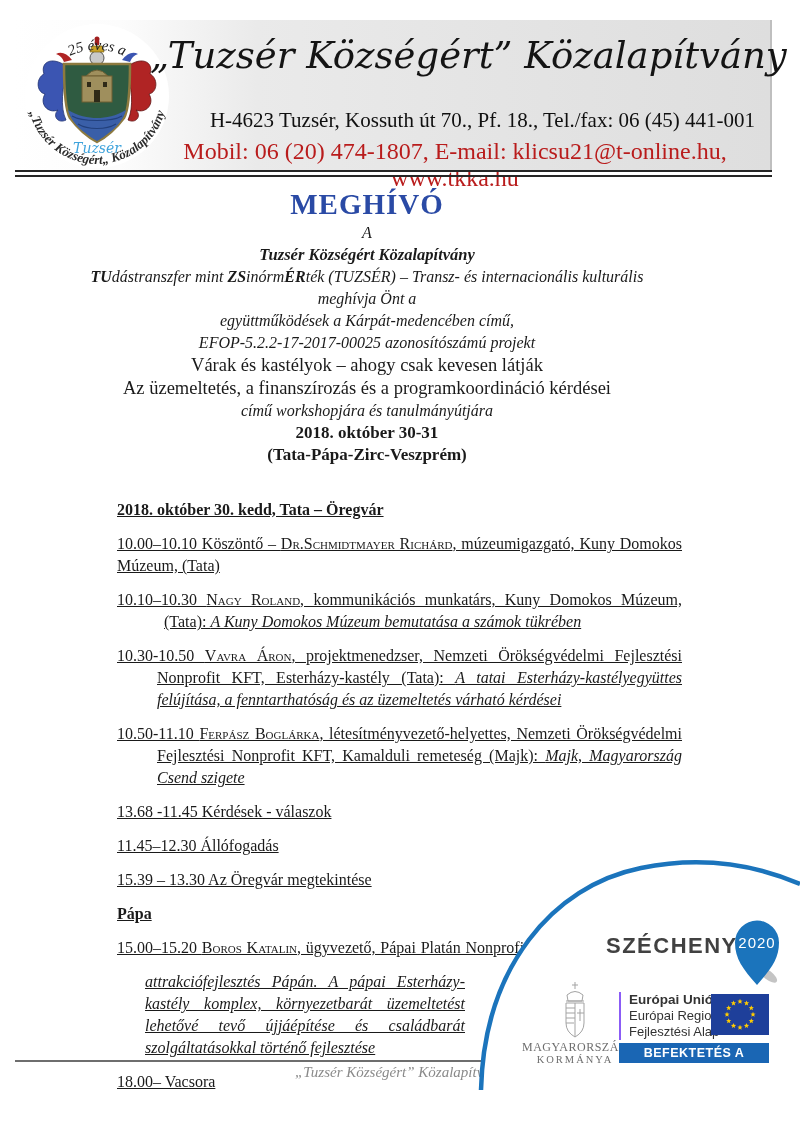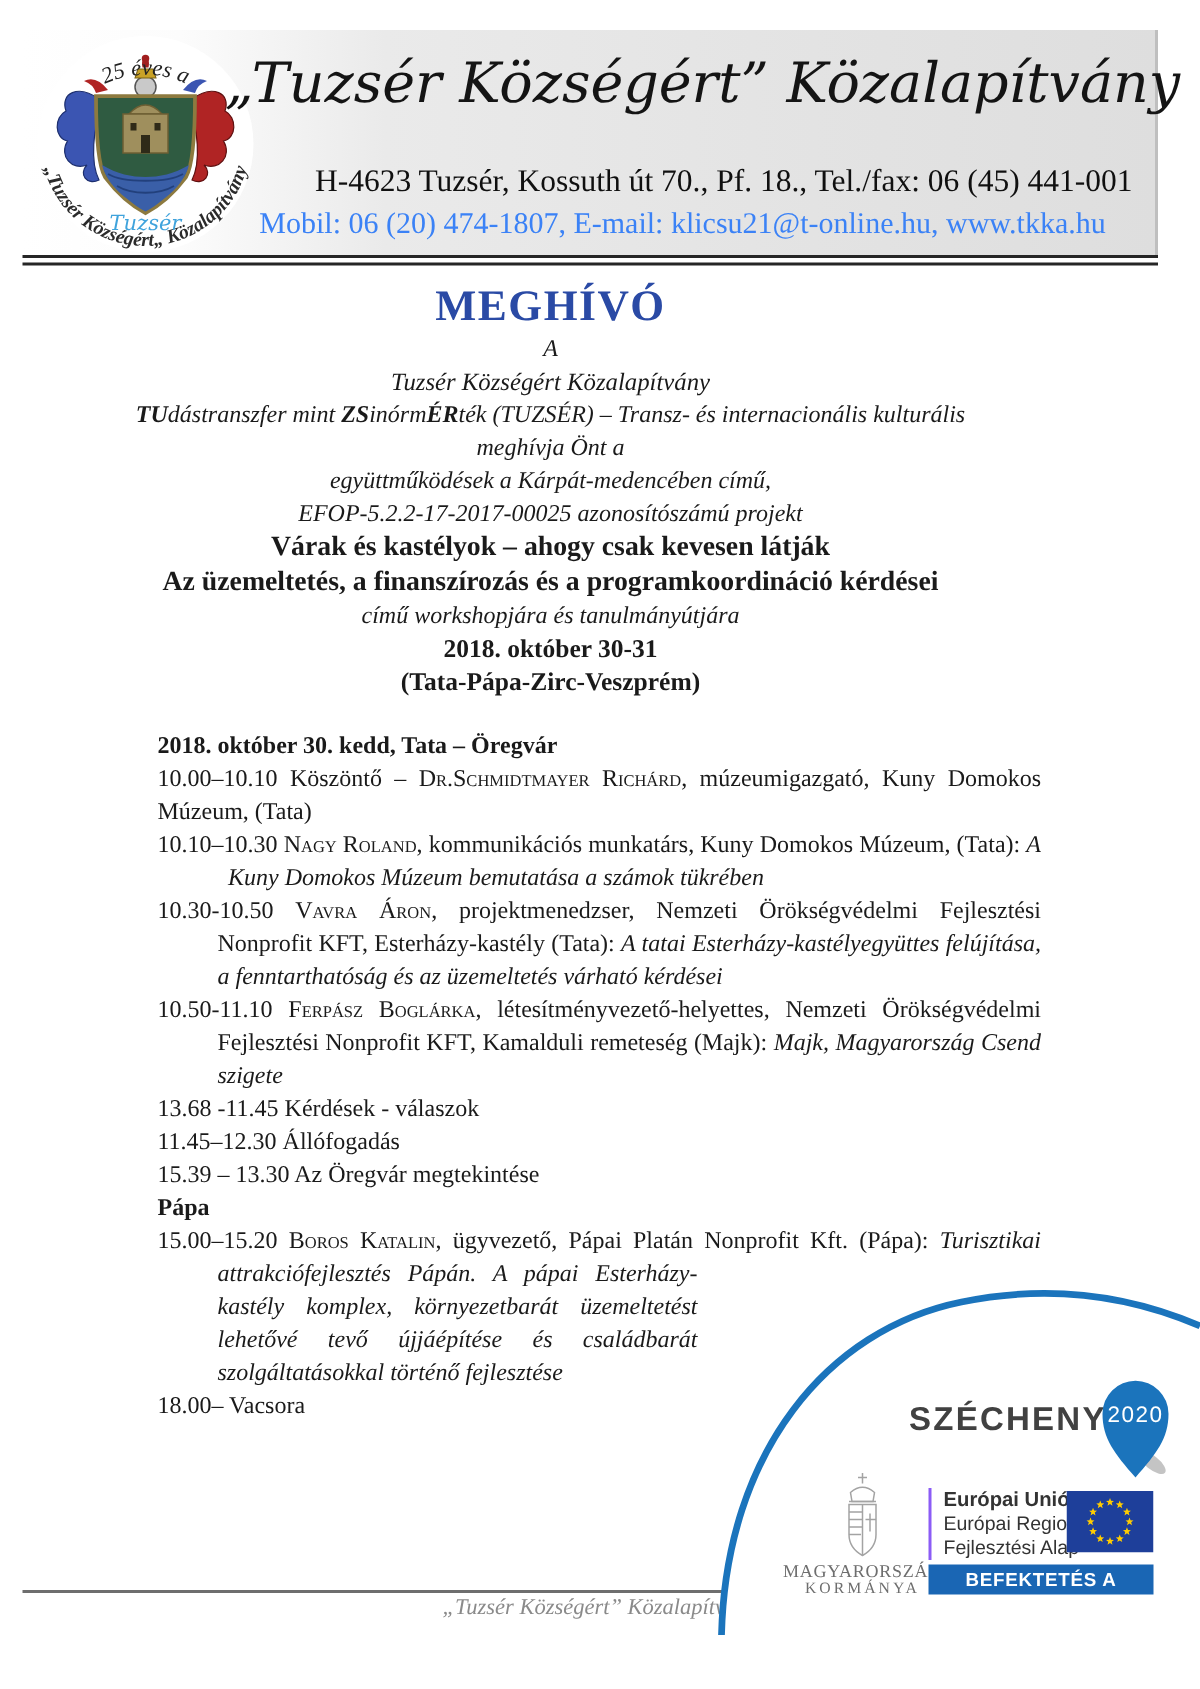--- a/index.html
+++ b/index.html
@@ -7,34 +7,34 @@
        font-family:"Liberation Serif",serif;color:#1a1a1a;}
 
   
   .hdr-band{position:absolute;left:15px;top:20px;width:755px;height:150px;
     background:linear-gradient(90deg,#ffffff 0%,#fcfcfc 14%,#eaeaea 32%,#e3e3e3 70%,#dedede 100%);
     border-right:2px solid #bfbfbf;}
   .hdr-rule{position:absolute;left:15px;top:170px;width:757px;height:0;border-top:7px double #262626;}
   .hdr-script{position:absolute;left:150px;top:34px;width:630px;text-align:center;white-space:nowrap;
     font-family:"DejaVu Serif",serif;font-style:italic;font-size:37px;color:#141414;}
   .addr1{position:absolute;left:155px;top:108px;width:600px;text-align:right;font-size:21px;color:#101010;}
-  .addr2{position:absolute;left:155px;top:138px;width:600px;text-align:center;font-size:20px;color:#3b82f6;}
+  .addr2{position:absolute;left:155px;top:138px;width:600px;text-align:center;font-size:24px;color:#b91c1c;}
   .logo-svg{position:absolute;left:12px;top:12px;}
 
   
   .intro{position:absolute;left:0;top:186px;width:734px;text-align:center;}
   .intro .title{font-size:29px;line-height:36px;font-weight:bold;letter-spacing:1px;color:#2a4aa5;}
   .intro .ln{font-size:16px;line-height:22px;font-style:italic;}
-  .intro .big{font-weight:normal;font-size:16.5px;}
-  .intro .h1{font-style:normal;font-weight:bold;font-size:18.5px;line-height:23px;}
+  .intro .big{font-weight:bold;font-size:16.5px;}
+  .intro .h1{font-style:normal;font-weight:normal;font-size:18.5px;line-height:23px;}
   .intro .h2{font-style:normal;font-weight:bold;font-size:17px;}
 
   
   .sched{position:absolute;left:105px;top:487px;width:589px;font-size:16px;line-height:22px;}
-  .sched p{margin:0;}
+  .sched p{margin:12px;text-decoration:underline;}
   .sched .b{font-weight:bold;}
   .sched .j{text-align:justify;}
   .sched .last-j{text-align:justify;text-align-last:justify;}
   .sched .ind40{padding-left:40px;text-indent:-40px;}
   .sched .ind47{padding-left:47px;text-indent:-47px;}
   .sched .block40{margin-left:40px;width:320px;}
   .bseg{font-weight:bold;}
   .sc{font-variant:small-caps;}
   .i{font-style:italic;}
 

